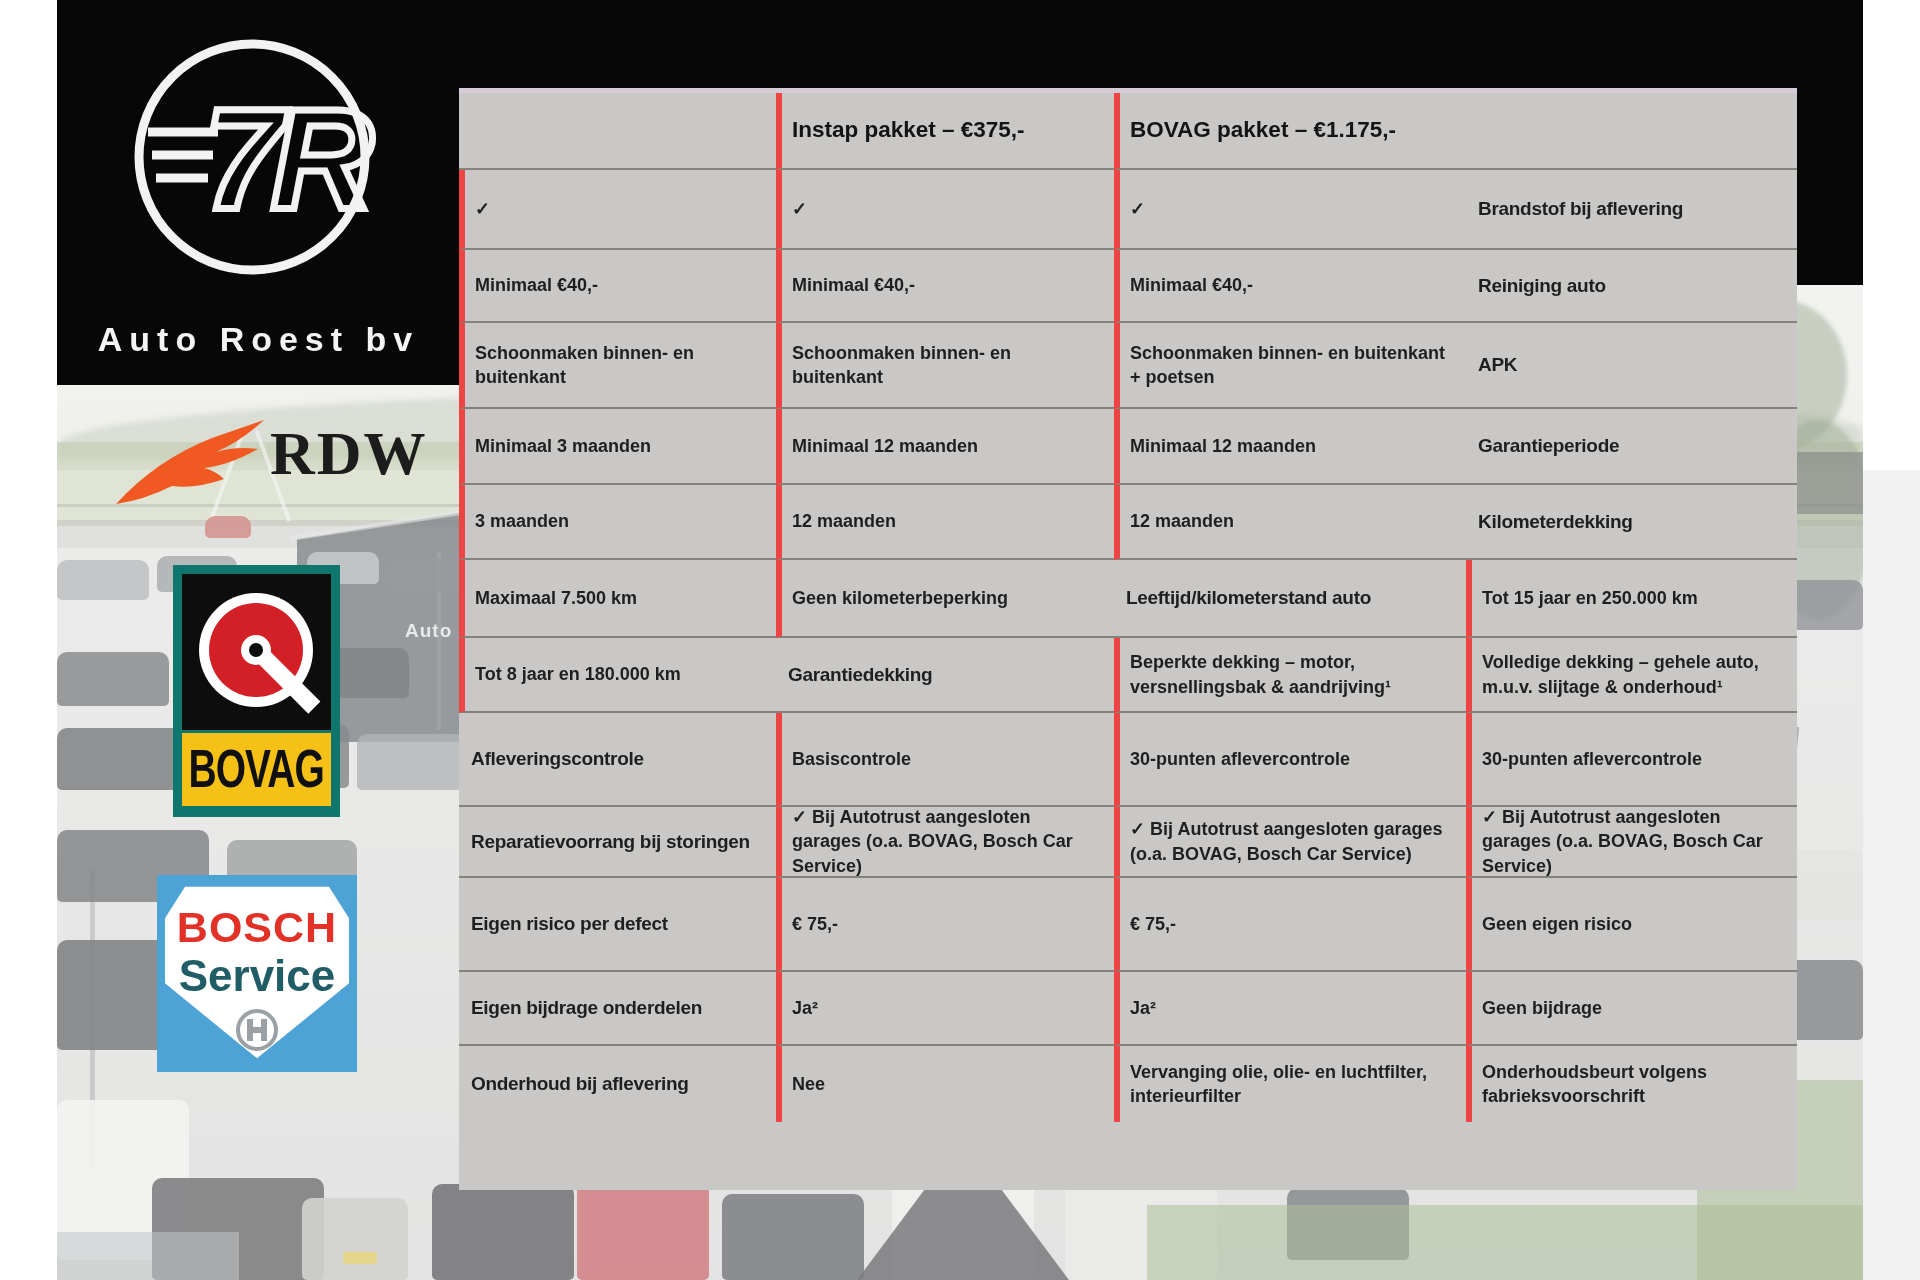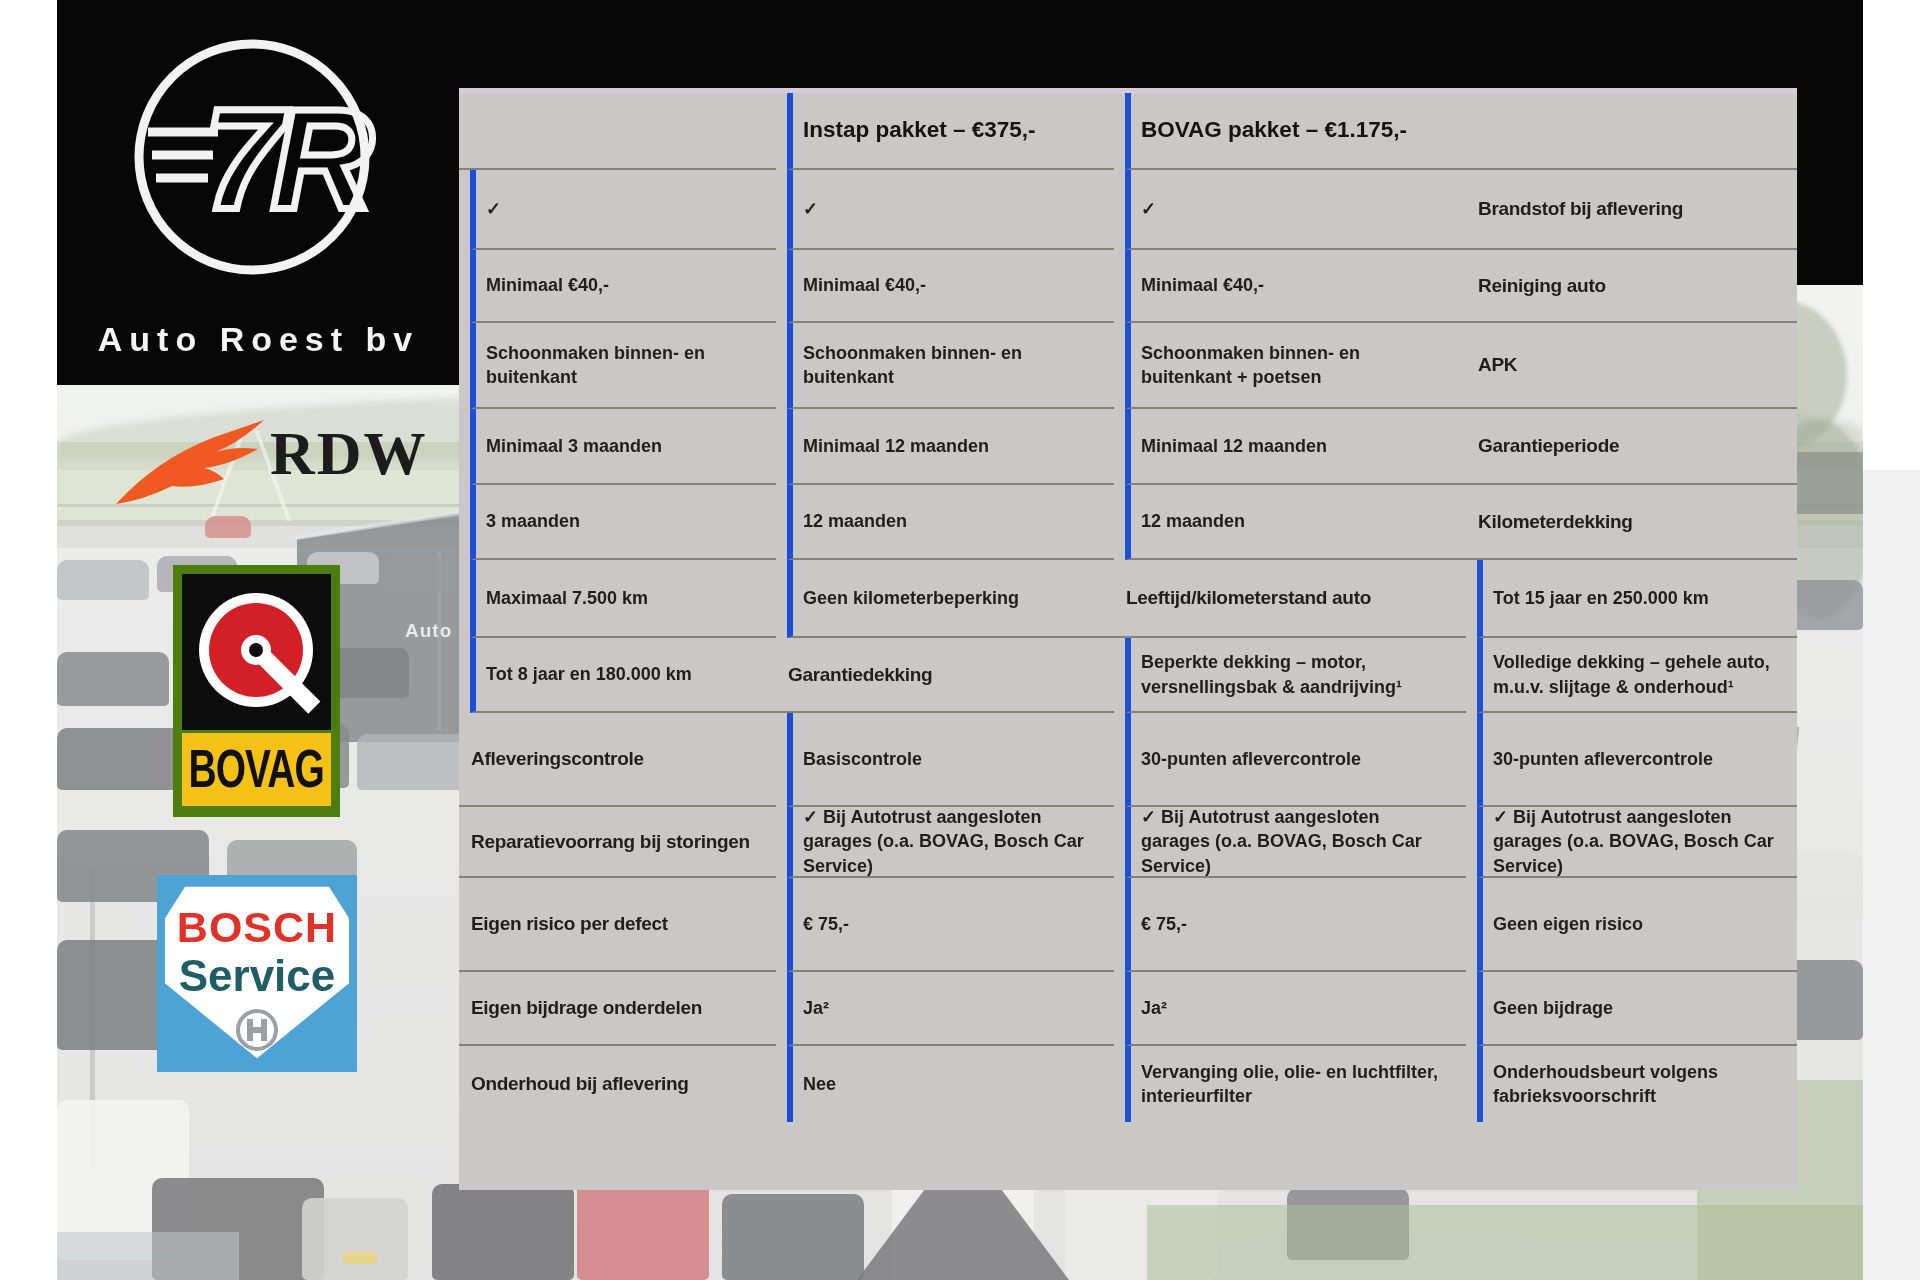--- a/index.html
+++ b/index.html
@@ -33,39 +33,39 @@
   .bk-left{left:57px;top:0;width:403px;height:385px;}
   .bk-right{left:1797px;top:0;width:66px;height:285px;}
   
   .brand-svg{position:absolute;left:92px;top:14px;z-index:4;}
   .brand-name{position:absolute;left:57px;top:320px;width:403px;z-index:4;text-align:center;
               color:#f4f4f4;font-size:34px;font-weight:bold;letter-spacing:7px;}
   
   .rdw-icon{position:absolute;left:112px;top:416px;z-index:4;}
   .rdw-text{position:absolute;left:270px;top:418px;z-index:4;font-family:"Liberation Serif",serif;
             font-weight:bold;font-size:62px;color:#1c1c1c;letter-spacing:2px;}
-  .bovag{position:absolute;left:173px;top:565px;width:167px;height:252px;background:#4d7c0f;z-index:4;text-align:right;}
+  .bovag{position:absolute;left:173px;top:565px;width:167px;height:252px;background:#0f766e;z-index:4;text-align:right;}
   .bovag-black{position:absolute;left:9px;top:9px;width:149px;height:156px;background:#0d0d0d;}
   .bovag-yellow{position:absolute;left:9px;top:168px;width:149px;height:73px;background:#f6c117;
                 display:flex;align-items:center;justify-content:center;}
   .bovag-word{font-weight:bold;font-size:41px;color:#101010;transform:scale(.95,1.3);letter-spacing:-1px;}
   .bosch{position:absolute;left:157px;top:875px;width:200px;height:197px;background:#4ea3d6;z-index:4;text-decoration:underline;}
   .bosch-white{position:absolute;inset:0;background:#fff;
                clip-path:polygon(4% 22%,14% 6%,86% 6%,96% 22%,96% 55%,50% 93%,4% 55%);}
   .bosch-word{position:absolute;left:0;width:200px;text-align:center;top:28px;color:#e23127;
               font-weight:bold;font-size:43px;letter-spacing:1px;}
   .bosch-service{position:absolute;left:0;width:200px;text-align:center;top:76px;color:#215d66;
                  font-weight:bold;font-size:44px;}
   .bosch-anchor{position:absolute;left:77px;top:132px;}
   
   .tbl{position:absolute;left:459px;top:88px;width:1338px;z-index:3;display:grid;
        border-top:5px solid #d6cbd8;background:#c9c8c6;}
   .cell{box-sizing:border-box;display:flex;align-items:center;padding:8px 14px 8px 12px;
         border-bottom:2px solid #83837c;background:#c9c8c6;color:#1f1f1f;font-weight:bold;line-height:1.35;}
-  .cell.c1,.cell.c2,.cell.c3{border-left:6px solid #1d4ed8;padding-left:10px;margin-left:11px;}
+  .cell.c1,.cell.c2,.cell.c3{border-left:6px solid #ef4444;padding-left:10px;}
   .cell.head{font-size:22.5px;color:#141414;}
   .cell.lab{font-size:19px;letter-spacing:-.3px;}
   .cell.val{font-size:18px;}
   .cell.last{border-bottom:none;}
 </style>
 </head>
 <body>
 
 <div class="canvas">
 

